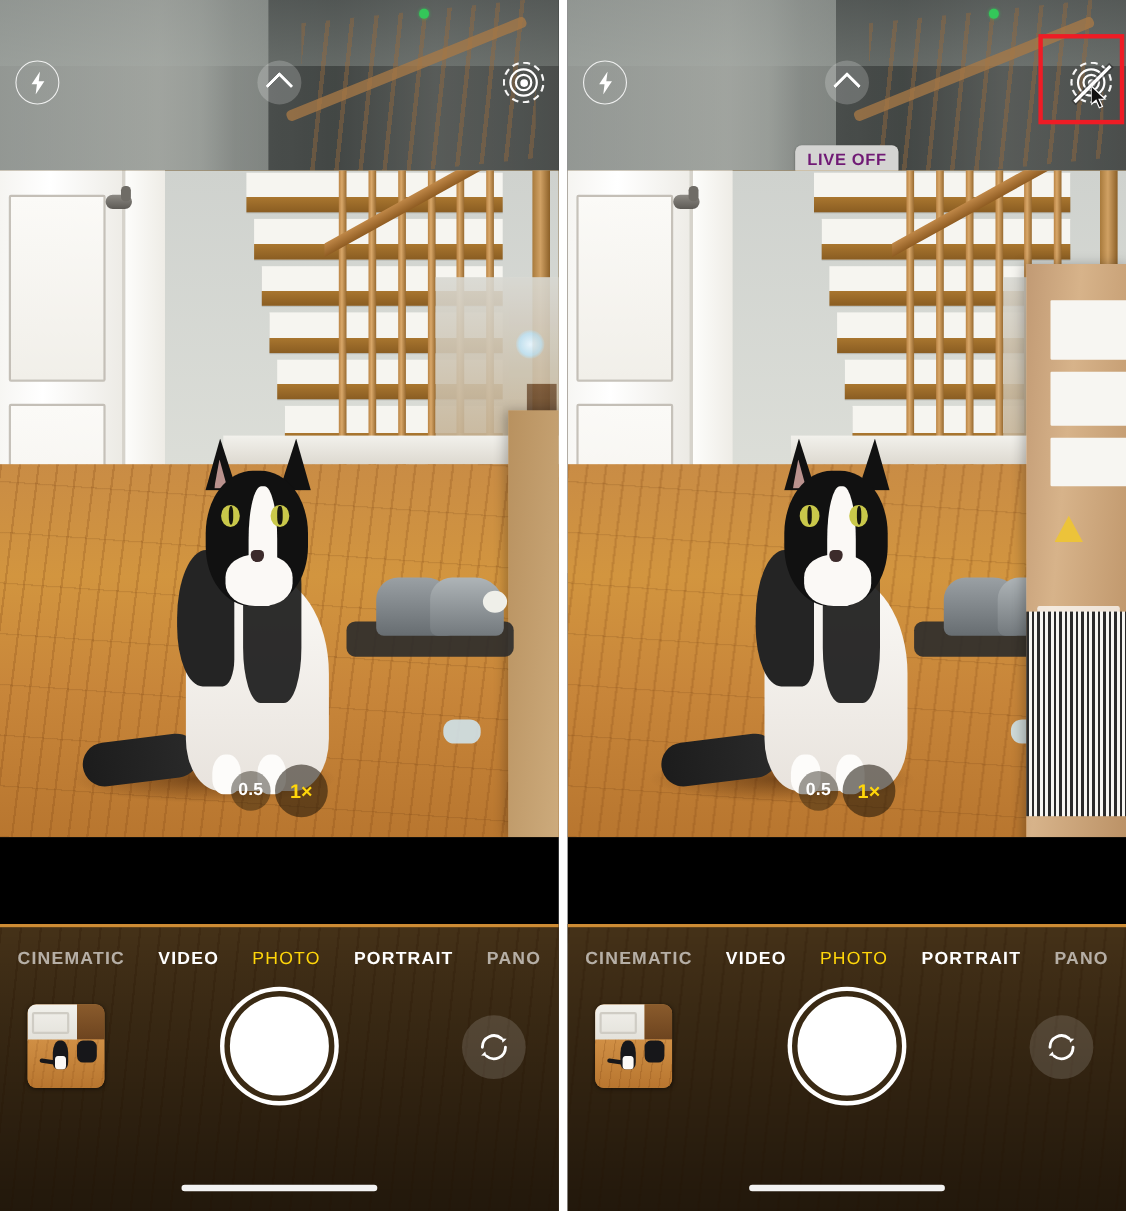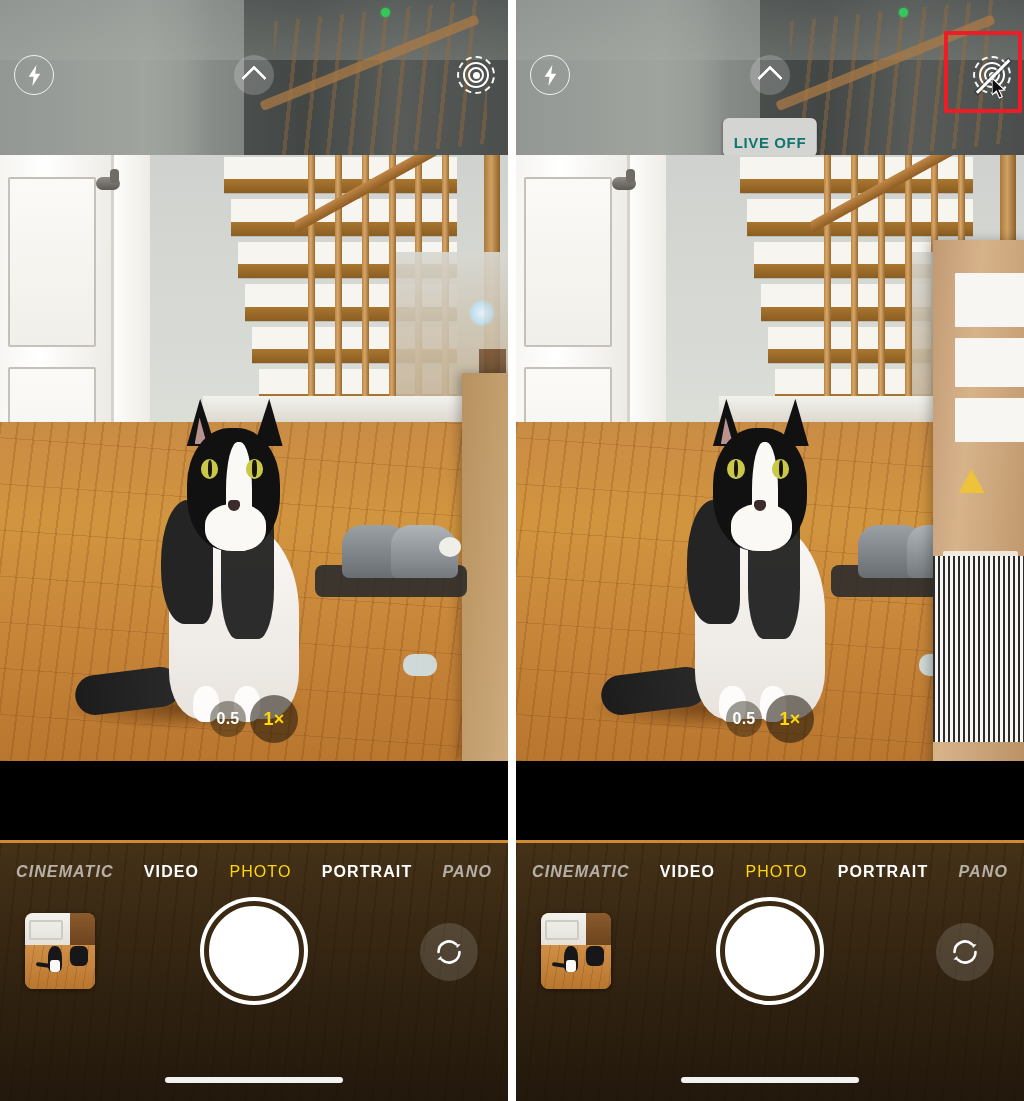--- a/index.html
+++ b/index.html
@@ -112,24 +112,24 @@
     position:absolute; top:31px; right:2px;
     width:78px; height:82px;
     border:4px solid #ee1c25;
     pointer-events:none;
   }
   
   .cursor { position:absolute; right:16px; top:78px; width:16px; height:22px; }
 
   
   .live-badge {
-    position:absolute; top:118px; left:50%; transform:translateX(-50%);
-    background:#d4d4d2; color:#0f766e;
+    position:absolute; top:132px; left:50%; transform:translateX(-50%);
+    background:#d4d4d2; color:#701a75;
     font-size:15px; font-weight:600; letter-spacing:.6px;
-    padding:16px 11px 6px; border-radius:6px;
+    padding:5px 11px 6px; border-radius:6px;
     box-shadow:0 1px 2px rgba(0,0,0,.35);
     white-space:nowrap;
   }
 
   
   .viewfinder {
     position:absolute; left:0; top:155px; width:100%; height:606px;
     overflow:hidden;
     background:#c8a36b;
   }
@@ -365,21 +365,21 @@
       linear-gradient(180deg,#7d5a2c,#5a3f1e);
     border-top:3px solid rgba(235,160,60,.85);
   }
   .modes {
     position:absolute; top:20px; left:0; width:100%;
     display:flex; align-items:center; justify-content:space-between;
     padding:0 16px;
     font-size:16px; letter-spacing:1.1px; font-weight:600;
   }
   .mode { color:#ffffff; white-space:nowrap; }
-  .mode.dim { color:rgba(255,255,255,.62);font-style:italic; }
+  .mode.dim { color:rgba(255,255,255,.62); }
   .mode.active { color:#ffd60a; font-weight:400; }
 
   .thumb {
     position:absolute; left:25px; top:70px; width:70px; height:76px;
     border-radius:8px; overflow:hidden;
     box-shadow:0 1px 4px rgba(0,0,0,.5);
     background:#b07a3c;
   }
   .thumb .t-wall {
     position:absolute; left:0; top:0; width:64%; height:44%;

